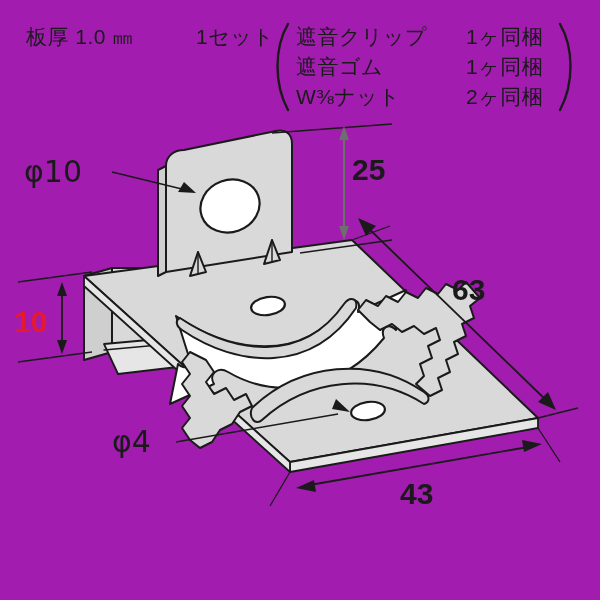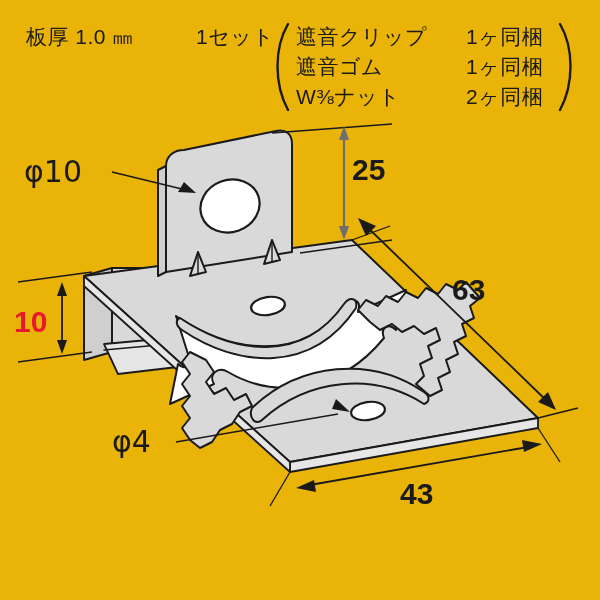--- a/index.html
+++ b/index.html
@@ -8,21 +8,21 @@
     padding: 0;
     background: #ffffff;
   }
   body {
     font-family: "Liberation Sans", "DejaVu Sans", sans-serif;
   }
   #sheet {
     position: relative;
     width: 600px;
     height: 600px;
-    background: #eab308;
+    background: #a21caf;
     overflow: hidden;
   }
   #drawing-svg {
     position: absolute;
     left: 0;
     top: 0;
     width: 600px;
     height: 600px;
   }
   

